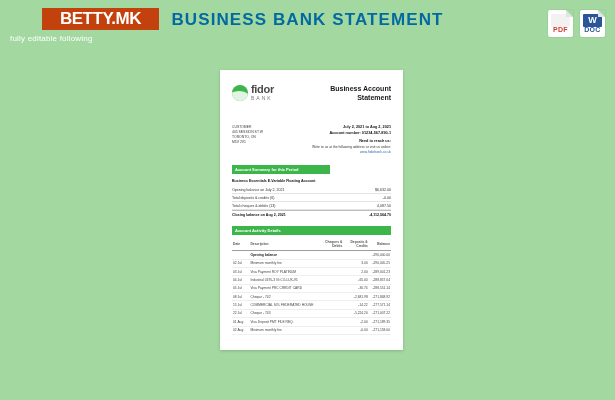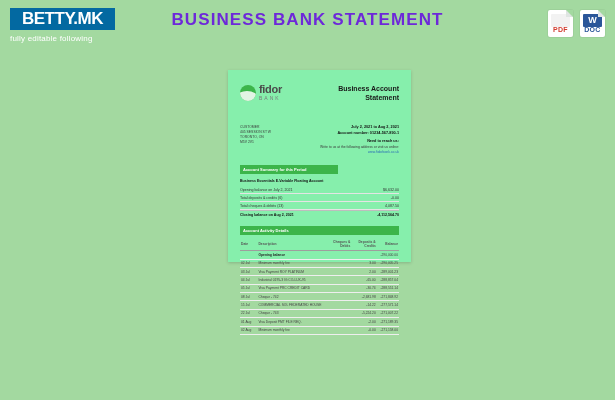--- a/index.html
+++ b/index.html
@@ -15,31 +15,32 @@
   
   .brand{
     position:absolute;left:10px;top:8px;
   }
   .brand-title{
     font-family:"Liberation Sans", sans-serif;
     font-weight:bold;
     font-size:17px;
     color:#ffffff;
     letter-spacing:-0.5px;
-    background:#0369a1;
+    background:#c2410c;
     display:inline-block;
-    padding:1px 12px;
+    padding:1px 18px;
+    margin-left:32px;
   }
   .brand-sub{
     font-size:8px;color:#ffffff;margin-top:4px;letter-spacing:0.2px;
   }
   .headline{
     position:absolute;left:0;right:0;top:10px;
     text-align:center;
-    font-size:17px;font-weight:bold;color:#6d28d9;
+    font-size:17px;font-weight:bold;color:#0369a1;
     letter-spacing:1.1px;
   }
   .filetags{
     position:absolute;right:10px;top:10px;display:flex;gap:7px;align-items:flex-start;
   }
   .tag{
     width:25px;height:27px;background:#ffffff;border-radius:2px;
     position:relative;box-shadow:0 0 0 1px rgba(0,0,0,.04);
   }
   .tag:after{
@@ -60,22 +61,22 @@
     content:"W";position:absolute;left:0;right:0;top:0;bottom:0;color:#fff;
     font-size:9px;font-weight:bold;text-align:center;line-height:13px;
   }
   .tag-pdf .tag-mark{
     position:absolute;left:3px;top:4px;width:19px;height:13px;background:#f2f2f2;
     border-radius:1px;
   }
 
   
   .doc{
-    position:absolute;left:228px;top:70px;width:183px;height:192px;
-    background:#86efac;
+    position:absolute;left:220px;top:70px;width:183px;height:280px;
+    background:#ffffff;
     box-shadow:0 1px 3px rgba(0,0,0,.18);
   }
   .doc-inner{padding:14px 12px 0 12px;}
 
   .doc-head{display:flex;justify-content:space-between;align-items:flex-start;}
   .logo{display:flex;align-items:center;gap:3px;}
   .logo-mark{
     width:16px;height:16px;border-radius:50%;
     background:#3cb54a;position:relative;overflow:hidden;
   }

